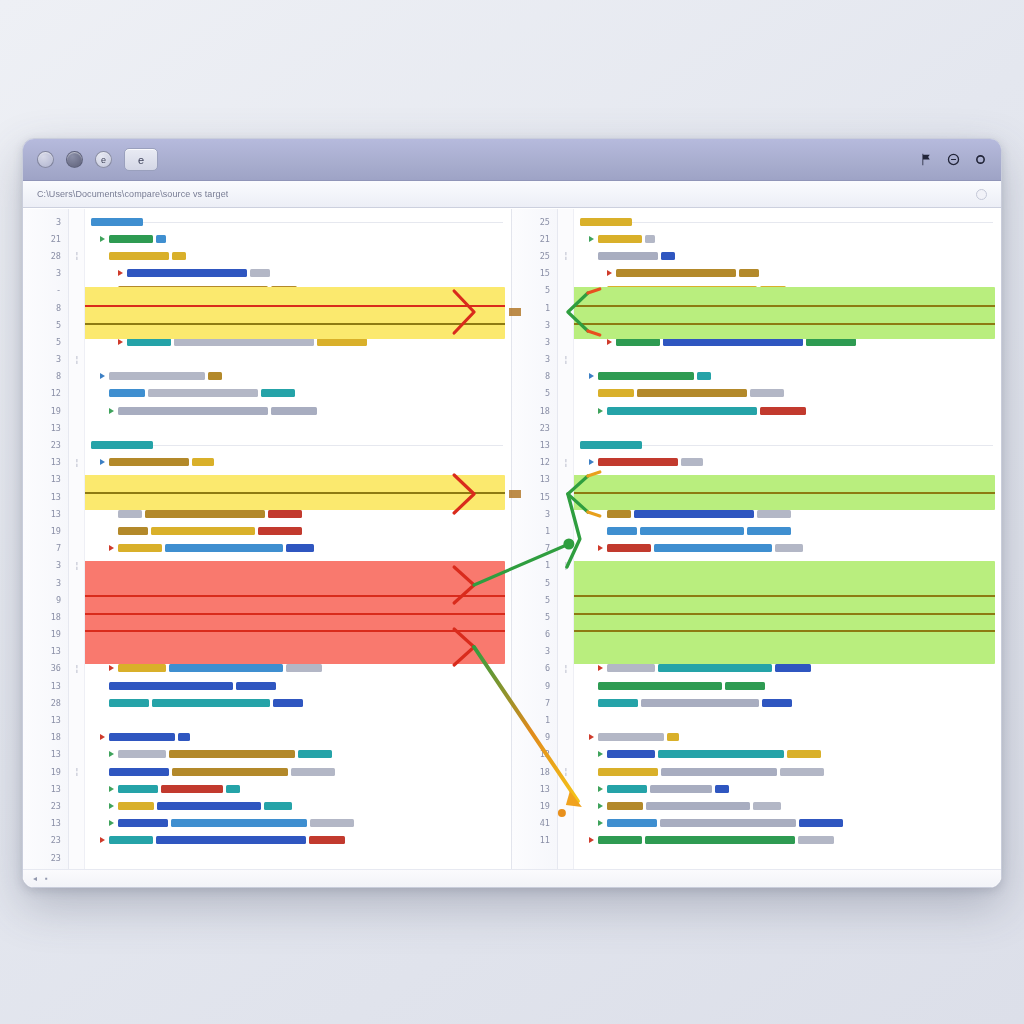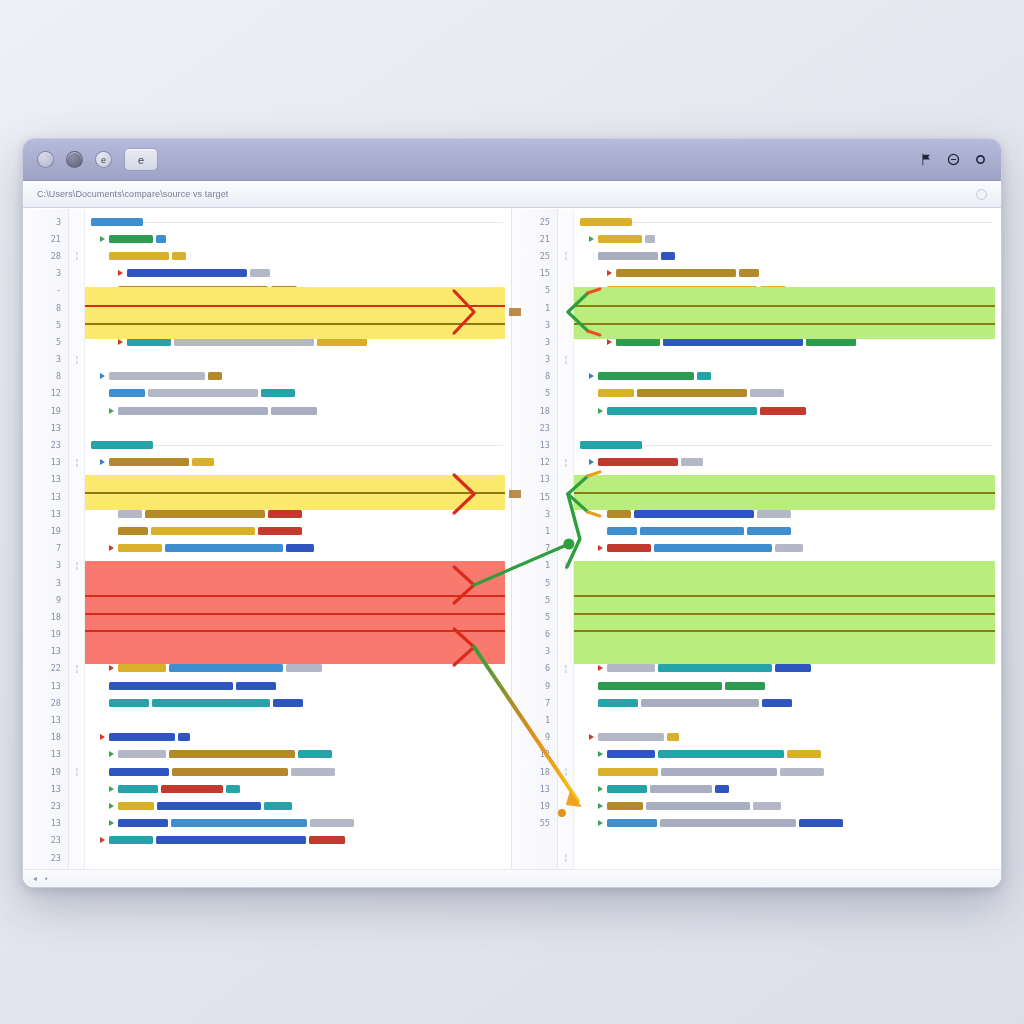--- a/index.html
+++ b/index.html
@@ -512,21 +512,21 @@
             <div class="ln2"></div>
             <div class="code">
               <span class="indent" style="width: 18px;"></span>
               <span class="arrow red"></span>
               <span class="tok t-cyan" style="width: 52px;"></span>
               <span class="tok t-cyan" style="width: 108px;"></span>
               <span class="tok t-fn" style="width: 40px;"></span>
             </div>
           </div>
           <div class="row">
-            <div class="ln">22</div>
+            <div class="ln">36</div>
             <div class="ln2">¦</div>
             <div class="code">
               <span class="indent" style="width: 18px;"></span>
               <span class="arrow red"></span>
               <span class="tok t-yel" style="width: 48px;"></span>
               <span class="tok t-var" style="width: 114px;"></span>
               <span class="tok t-cmt" style="width: 36px;"></span>
             </div>
           </div>
           <div class="row">
@@ -999,28 +999,39 @@
             <div class="ln2"></div>
             <div class="code">
               <span class="indent" style="width: 18px;"></span>
               <span class="arrow grn"></span>
               <span class="tok t-num" style="width: 36px;"></span>
               <span class="tok t-dim" style="width: 104px;"></span>
               <span class="tok t-cmt" style="width: 28px;"></span>
             </div>
           </div>
           <div class="row">
-            <div class="ln">55</div>
+            <div class="ln">41</div>
             <div class="ln2"></div>
             <div class="code">
               <span class="indent" style="width: 18px;"></span>
               <span class="arrow grn"></span>
               <span class="tok t-var" style="width: 50px;"></span>
               <span class="tok t-dim" style="width: 136px;"></span>
               <span class="tok t-str" style="width: 44px;"></span>
+            </div>
+          </div>
+          <div class="row">
+            <div class="ln">11</div>
+            <div class="ln2"></div>
+            <div class="code">
+              <span class="indent" style="width: 9px;"></span>
+              <span class="arrow red"></span>
+              <span class="tok t-fn" style="width: 44px;"></span>
+              <span class="tok t-fn" style="width: 150px;"></span>
+              <span class="tok t-cmt" style="width: 36px;"></span>
             </div>
           </div>
           <div class="row">
             <div class="ln"></div>
             <div class="ln2"></div>
             <div class="code">
               <span class="indent" style="width: 0px;"></span>
             </div>
           </div>
           <div class="row">

